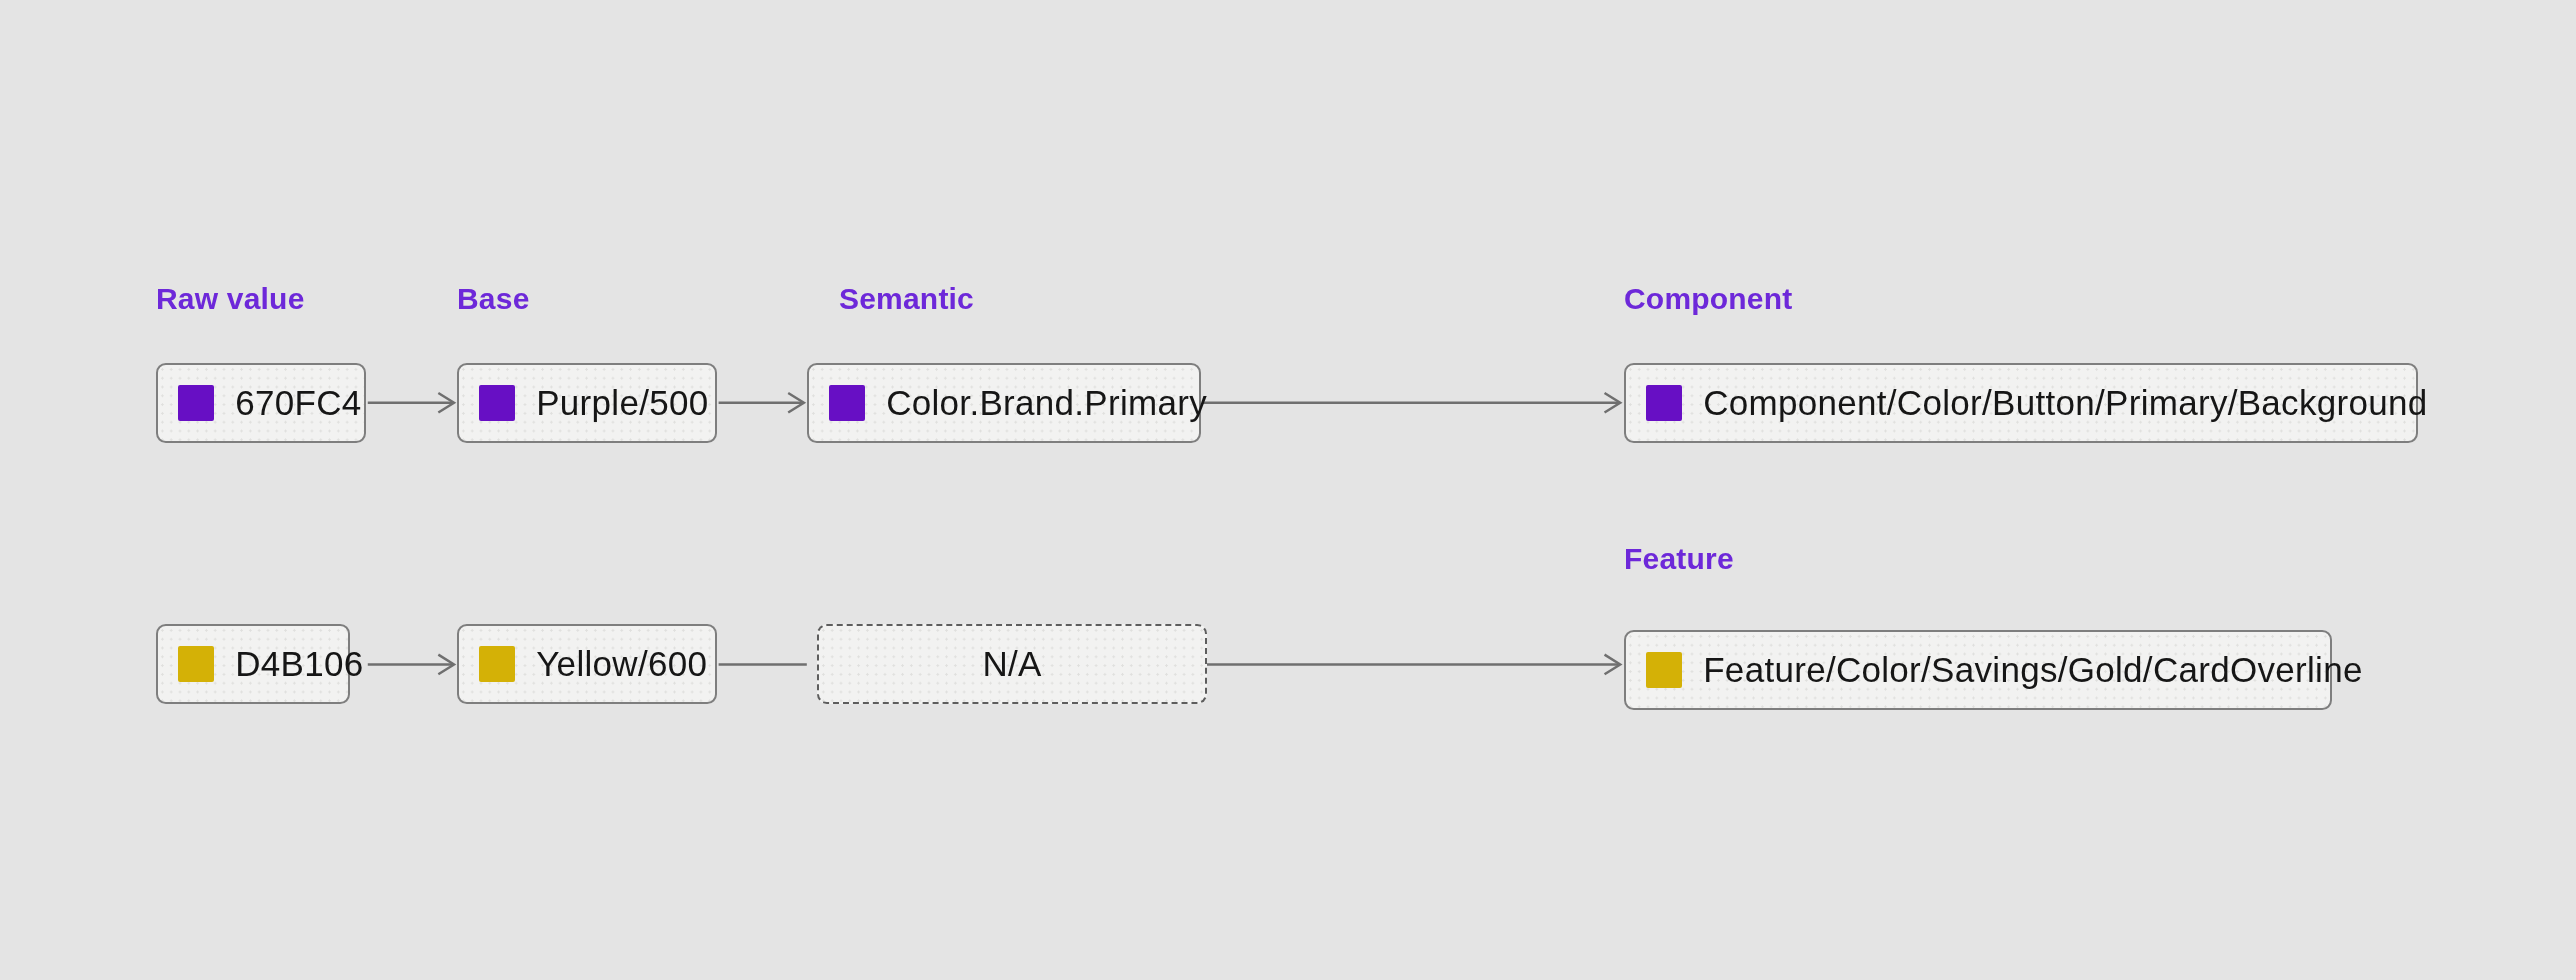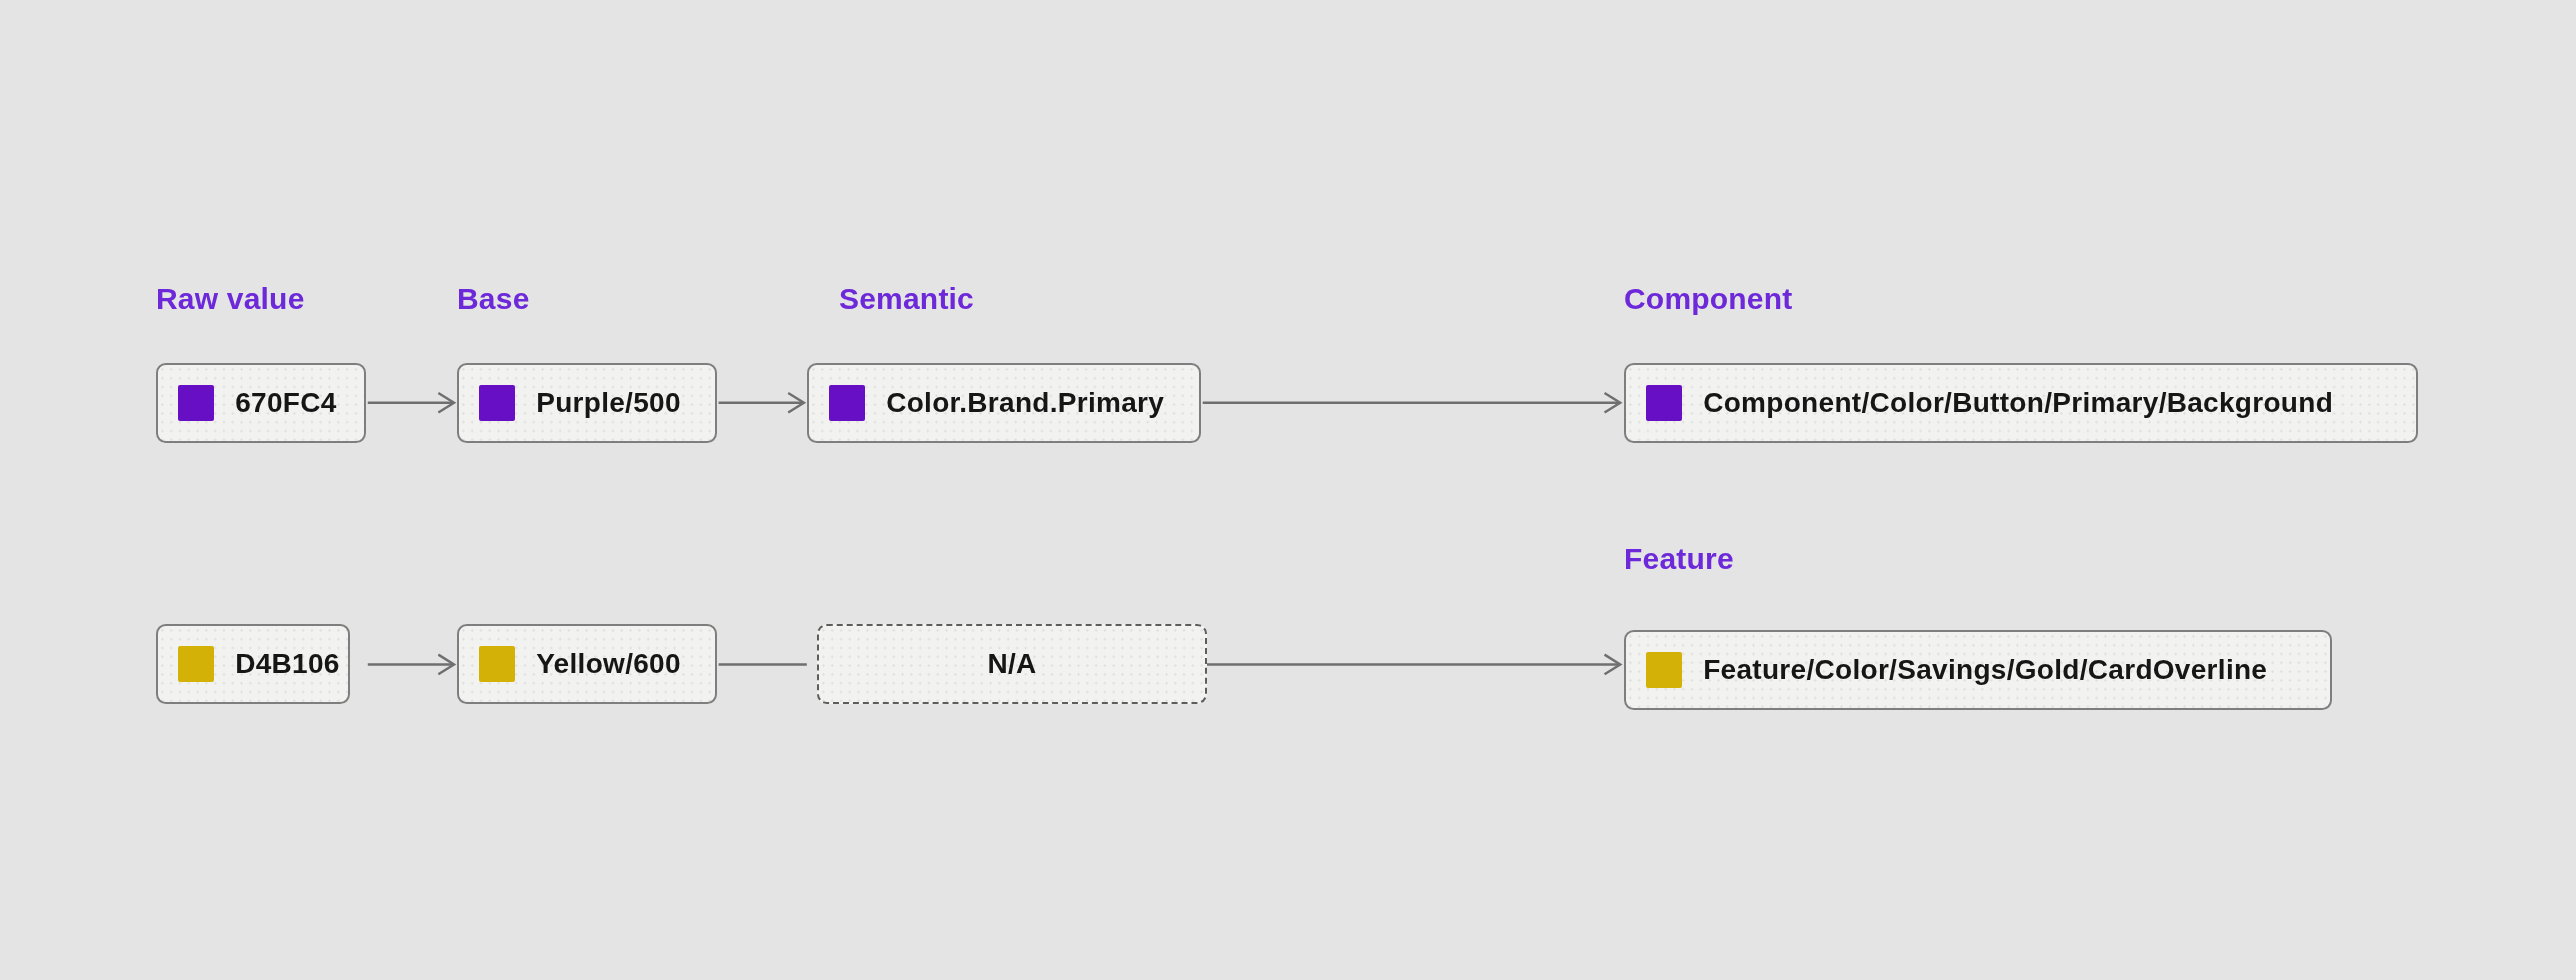--- a/index.html
+++ b/index.html
@@ -40,22 +40,22 @@
     border: 2px dashed #5d5d5d;
     justify-content: center;
     padding: 0;
   }
   .swatch {
     width: 36px; height: 36px;
     border-radius: 2px;
     flex: none;
   }
   .node-label {
-    font-size: 28px;
-    font-weight: 700;
+    font-size: 35px;
+    font-weight: 400;
     color: #161616;
     white-space: nowrap;
     letter-spacing: 0.3px;
   }
   .connectors {
     position: absolute;
     left: 0; top: 0;
     width: 2576px; height: 980px;
   }
   .connectors line, .connectors polyline {

